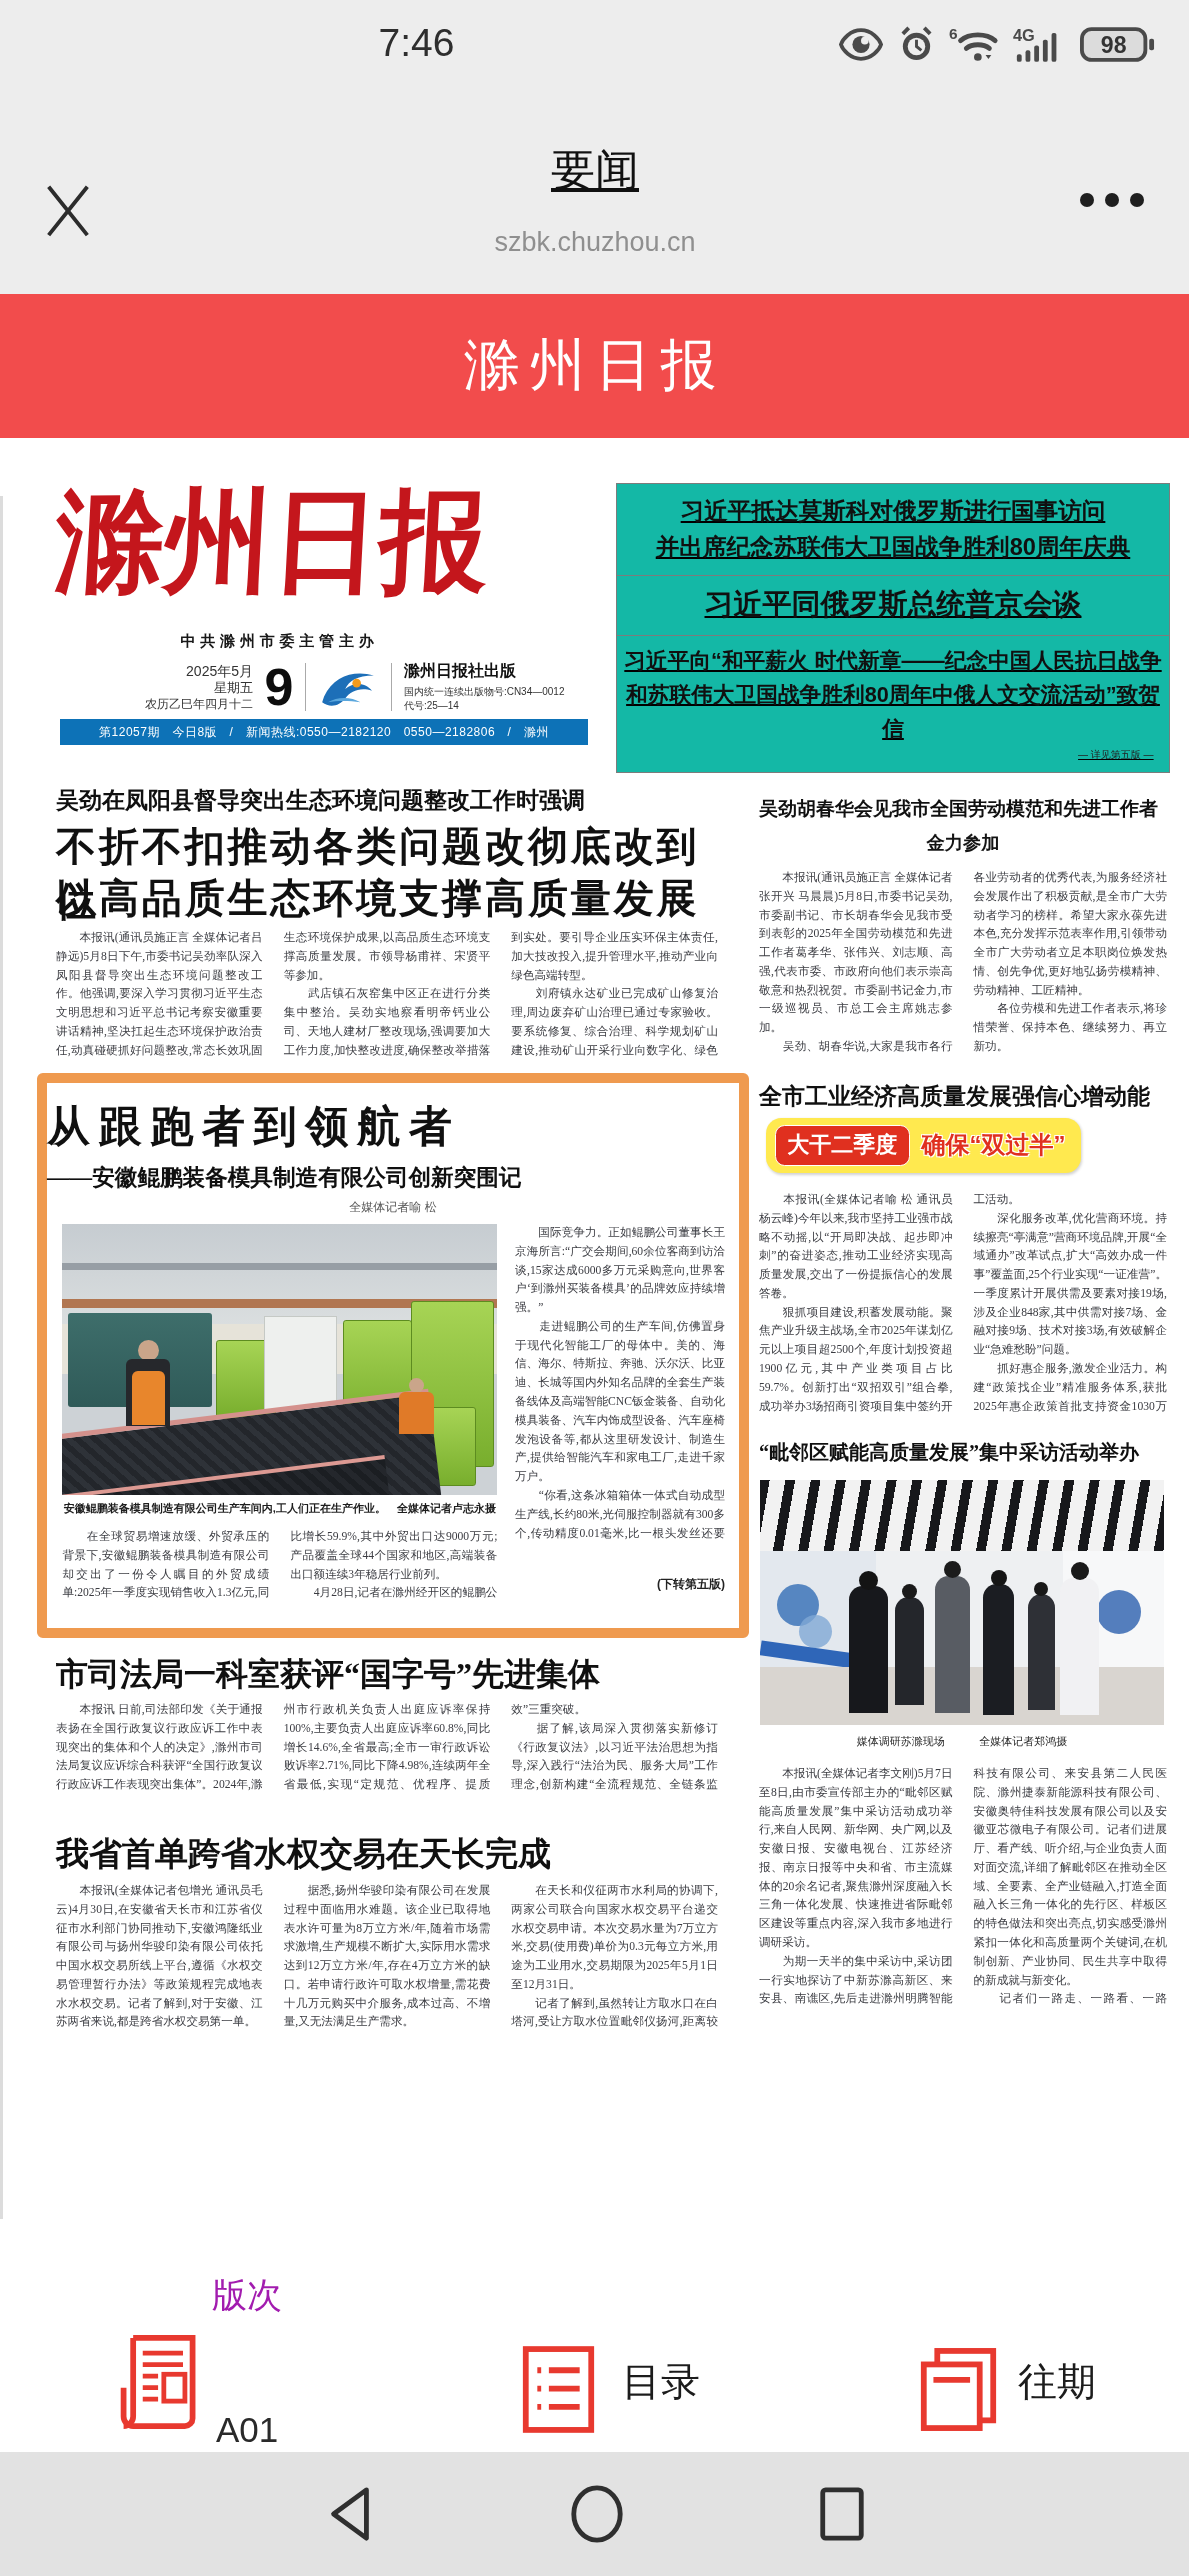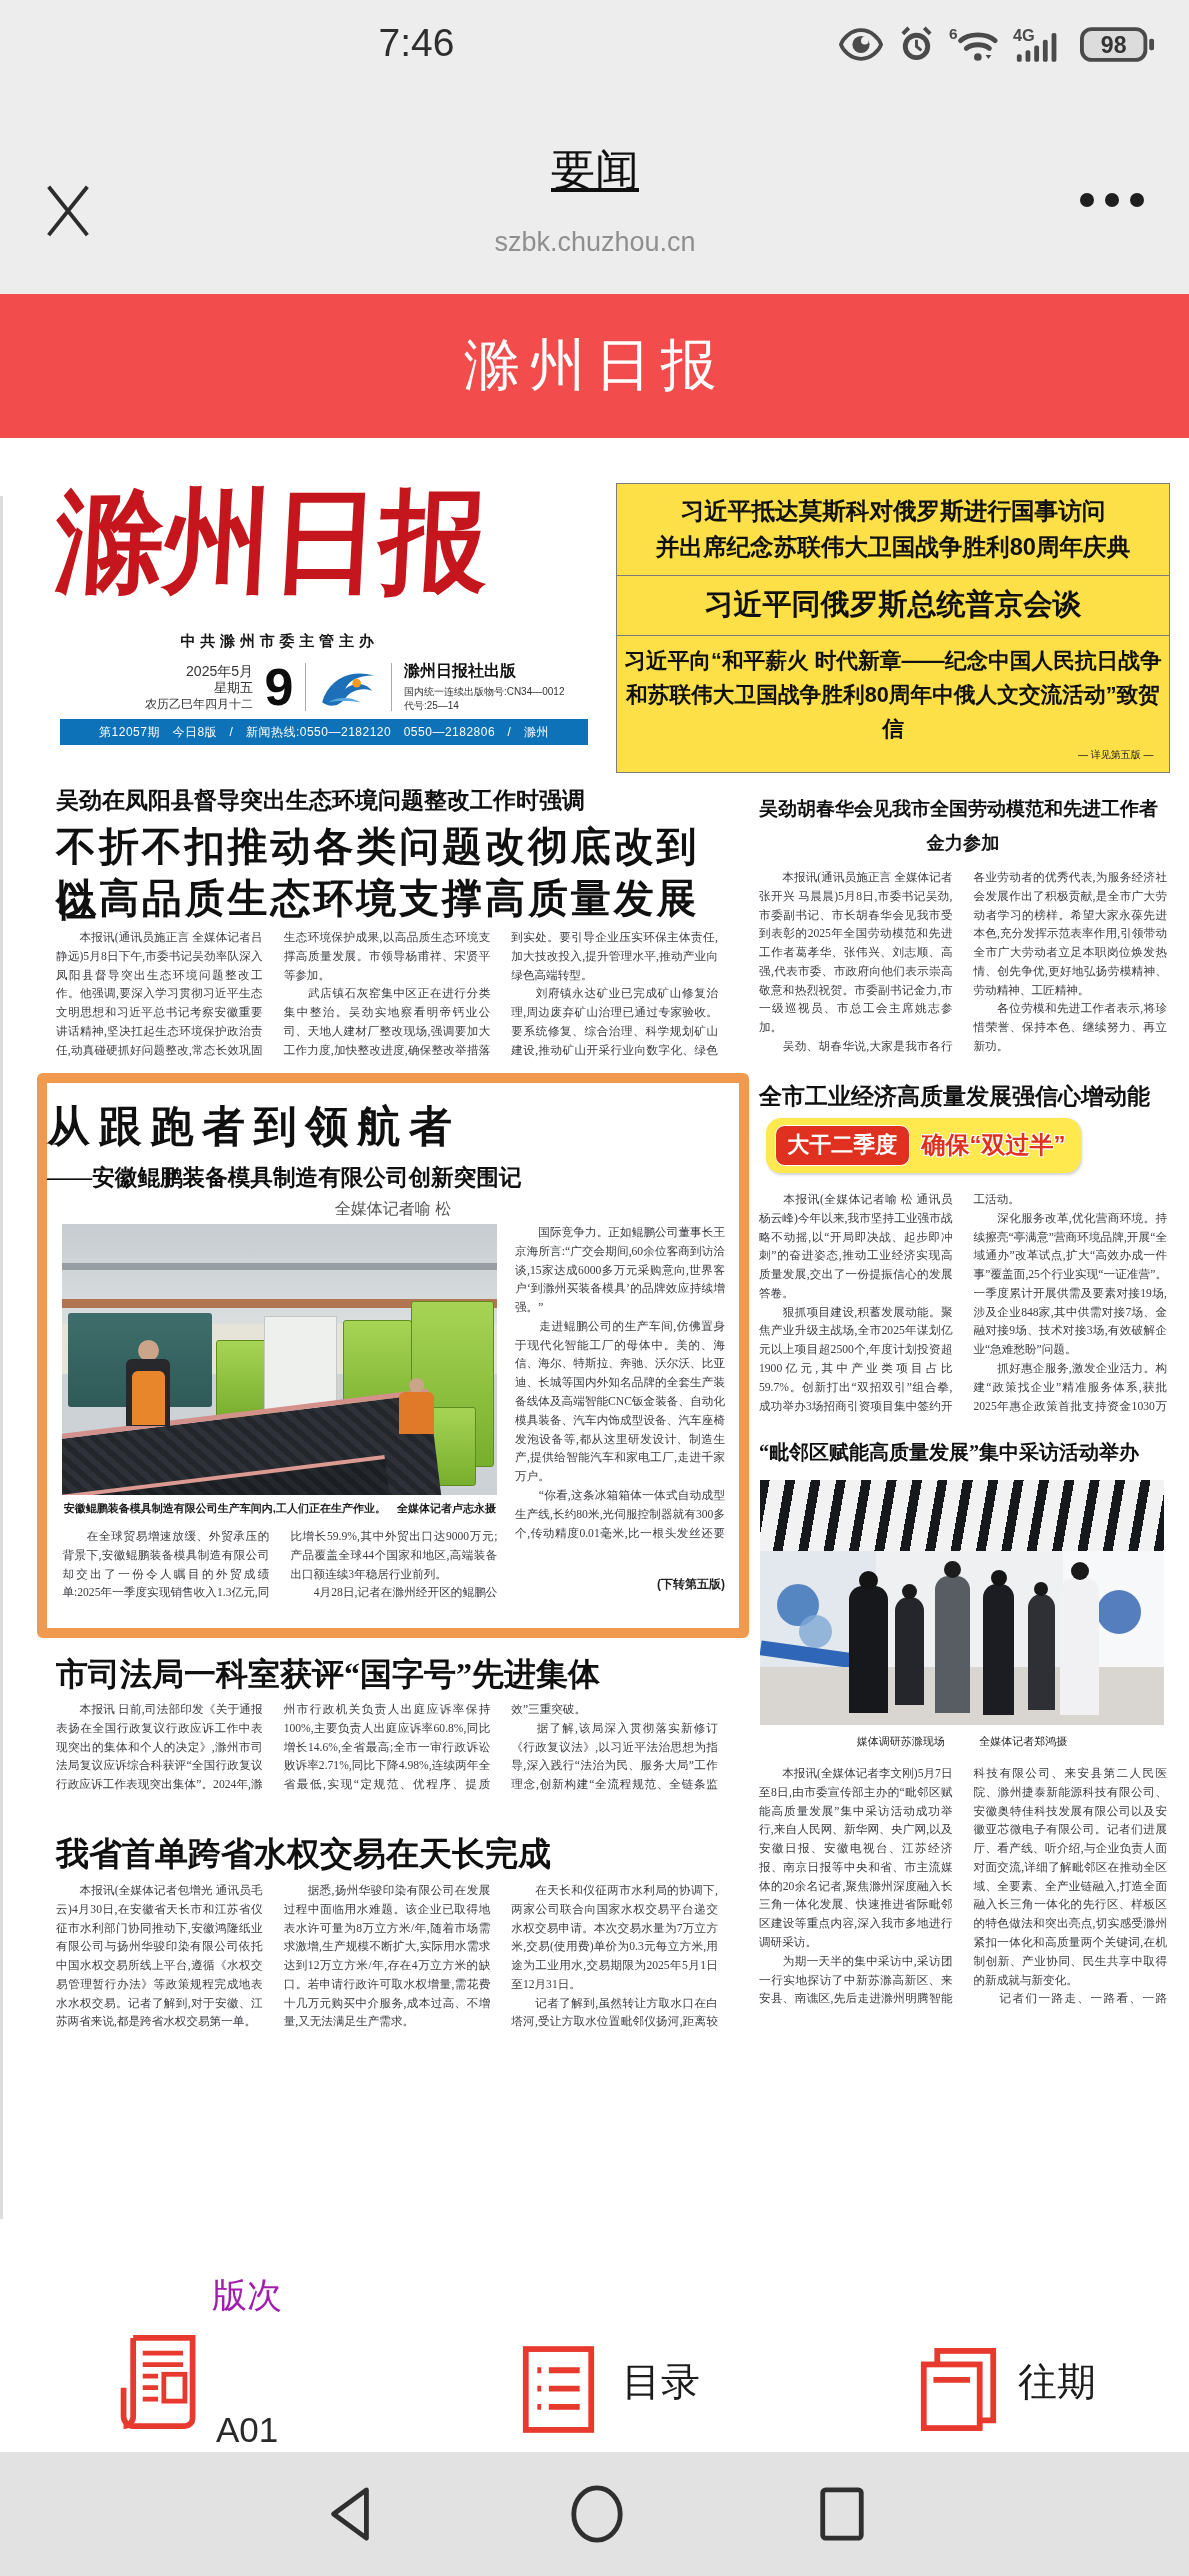--- a/index.html
+++ b/index.html
@@ -29,21 +29,21 @@
   .daterow{left:91px;top:223px;display:flex;align-items:center;gap:11.6px;}
   .dates{width:162px;text-align:right;color:#333;line-height:1.3;}
   .dates .d1{font-size:14px;} .dates .d2{font-size:13px;} .dates .d3{font-size:12px;}
   .day9{font-size:52px;font-weight:bold;color:#0d0d0d;line-height:1;}
   .vline{width:1px;height:48px;background:#aaa;}
   .pub .p1{font-size:16px;font-weight:bold;color:#111;margin-bottom:2.9px;}
   .pub .p2,.pub .p3{font-size:10px;color:#333;line-height:1.45;}
   .bluebar{left:60px;top:281px;width:528px;height:26px;background:#0d72b7;color:#fff;
     font-size:12px;text-align:center;line-height:26px;letter-spacing:0.5px;}
   
-  .hbox{left:616px;top:45px;width:552px;border:1.4px solid #7c7c7c;background:#fde047;}
+  .hbox{left:616px;top:45px;width:552px;border:1.4px solid #7c7c7c;background:#14b8a6;text-decoration:underline;}
   .hb{border-bottom:1.4px solid #7c7c7c;text-align:center;font-weight:bold;color:#101010;}
   .hb1{padding:8.7px 5.8px;font-size:23.6px;line-height:1.55;}
   .hb2{padding:9.6px 3.9px;font-size:29px;}
   .hb3{padding:8.7px 5.8px 3.9px;font-size:21.7px;line-height:1.55;border-bottom:none;}
   .hnote{text-align:right;font-size:10px;font-weight:normal;color:#222;padding:1.9px 9.6px 5.8px 0;}
   
   .h-center{text-align:left;font-weight:bold;color:#101010;font-family:Liberation Serif, serif;}
   .kicker{left:56px;top:347px;width:662px;font-size:23px;}
   .lead1{left:56px;top:381px;width:662px;font-size:40px;letter-spacing:2.9px;}
   .lead2{left:56px;top:433px;width:662px;font-size:40px;letter-spacing:2.9px;}
@@ -51,21 +51,21 @@
         text-align:justify;color:#3b3c42;white-space:pre-line;column-gap:21px;overflow:hidden;}
   .c3{column-count:3;} .c2{column-count:2;}
   .leadbody{left:56px;top:491px;width:662px;height:137px;}
   .a1head{left:759px;top:358px;width:408px;font-size:19px;}
   .a1sub{left:759px;top:392px;width:408px;font-size:18.3px;font-weight:bold;text-align:center;color:#141414;}
   .a1body{left:759px;top:431px;width:408px;height:191px;}
   
   .feature{left:37px;top:635px;width:692px;height:545px;border:10.6px solid #ef9a4f;border-radius:5.8px;background:#fff;}
   .fh{left:0;top:15.4px;width:692px;font-size:43px;letter-spacing:8.7px;}
   .fsub{left:0;top:79px;width:692px;font-size:22.6px;}
-  .fby{left:0;top:116px;width:692px;text-align:center;font-size:16px;color:#555;}
+  .fby{left:0;top:116px;width:692px;text-align:center;font-size:12px;color:#555;}
   .fphoto{left:15.4px;top:141px;width:435px;height:271px;overflow:hidden;background:#cdd2d6;}
   .fcap{left:15.4px;top:418px;width:435px;text-align:center;font-size:11px;font-weight:bold;color:#1e1e1e;}
   .fside{left:468px;top:141px;width:210px;height:348px;}
   .fjump{left:468px;top:493px;width:210px;text-align:right;font-size:12px;font-weight:bold;color:#222;}
   .fbot{left:15.4px;top:445px;width:435px;height:85px;}
   
   .sifahead{left:56px;top:1215px;width:662px;font-size:32px;}
   .sifabody{left:56px;top:1263px;width:662px;height:112px;}
   .waterhead{left:56px;top:1394px;width:662px;font-size:33px;}
   .waterbody{left:56px;top:1444px;width:662px;height:168px;}

